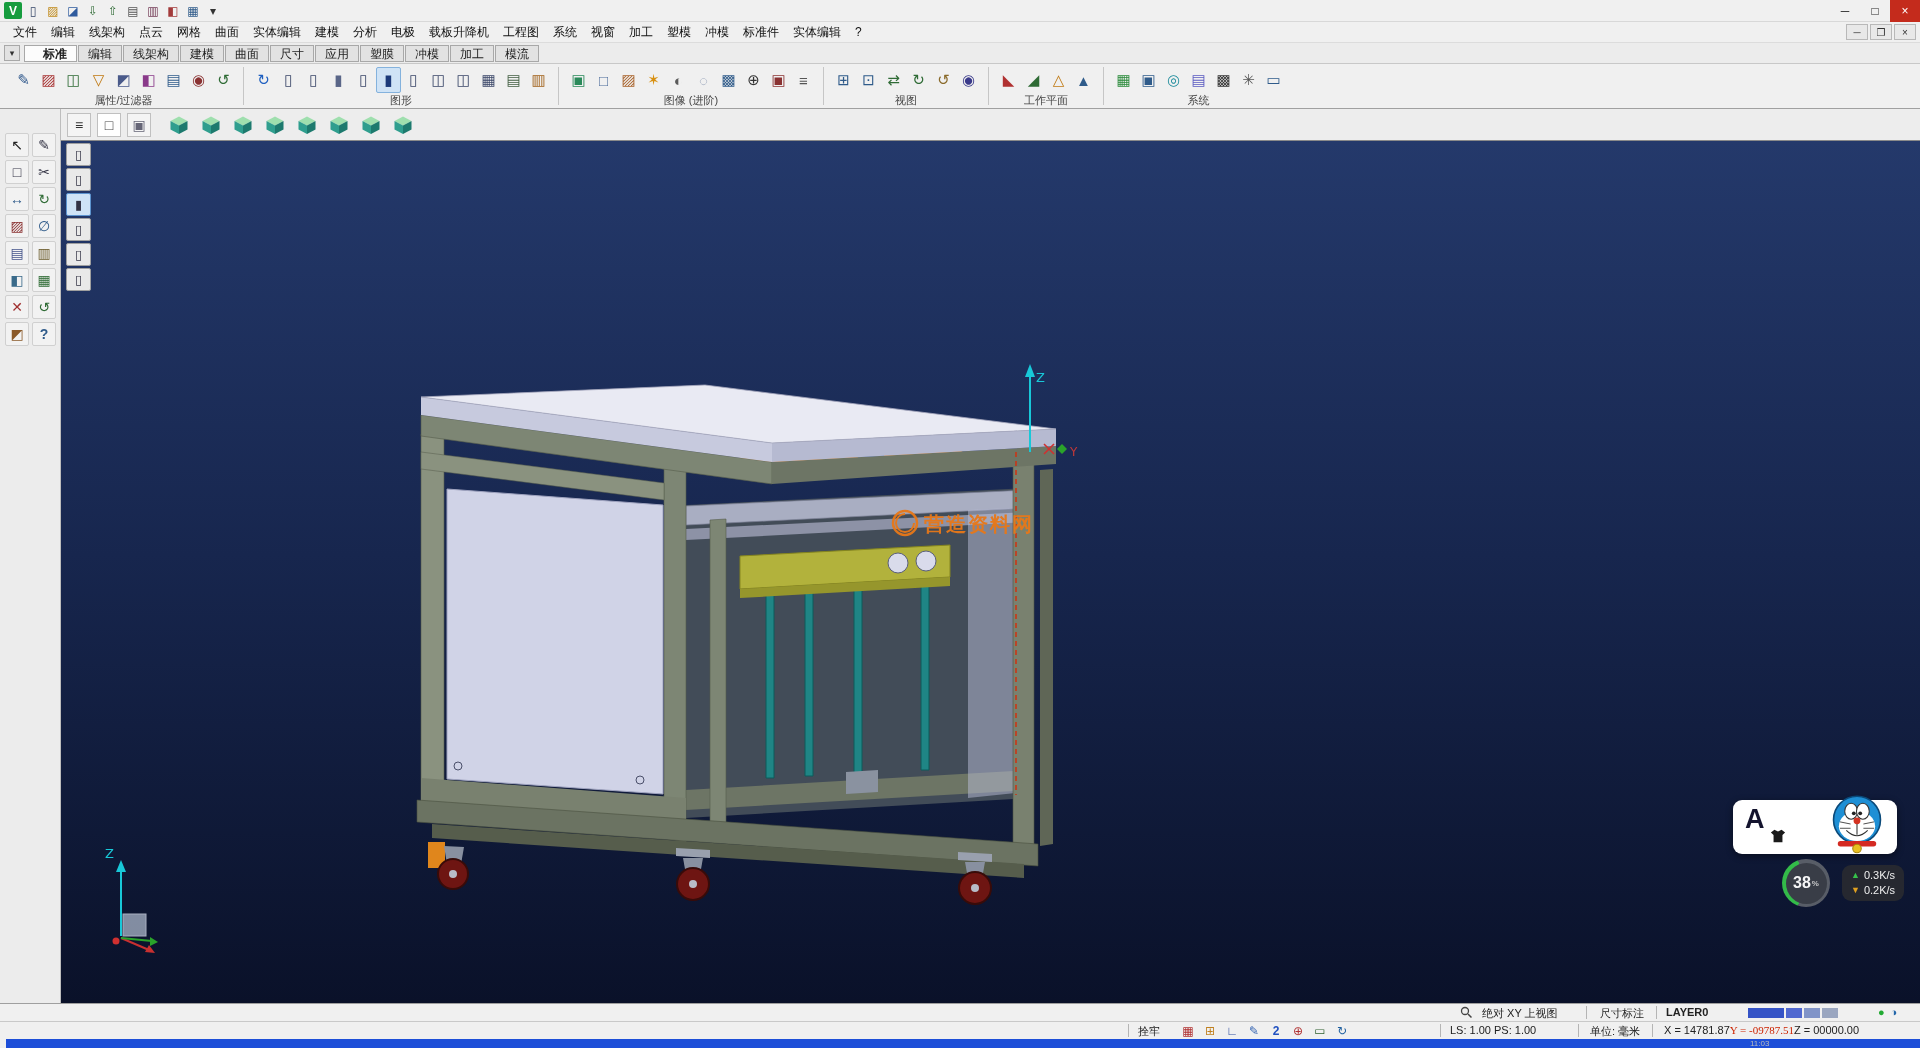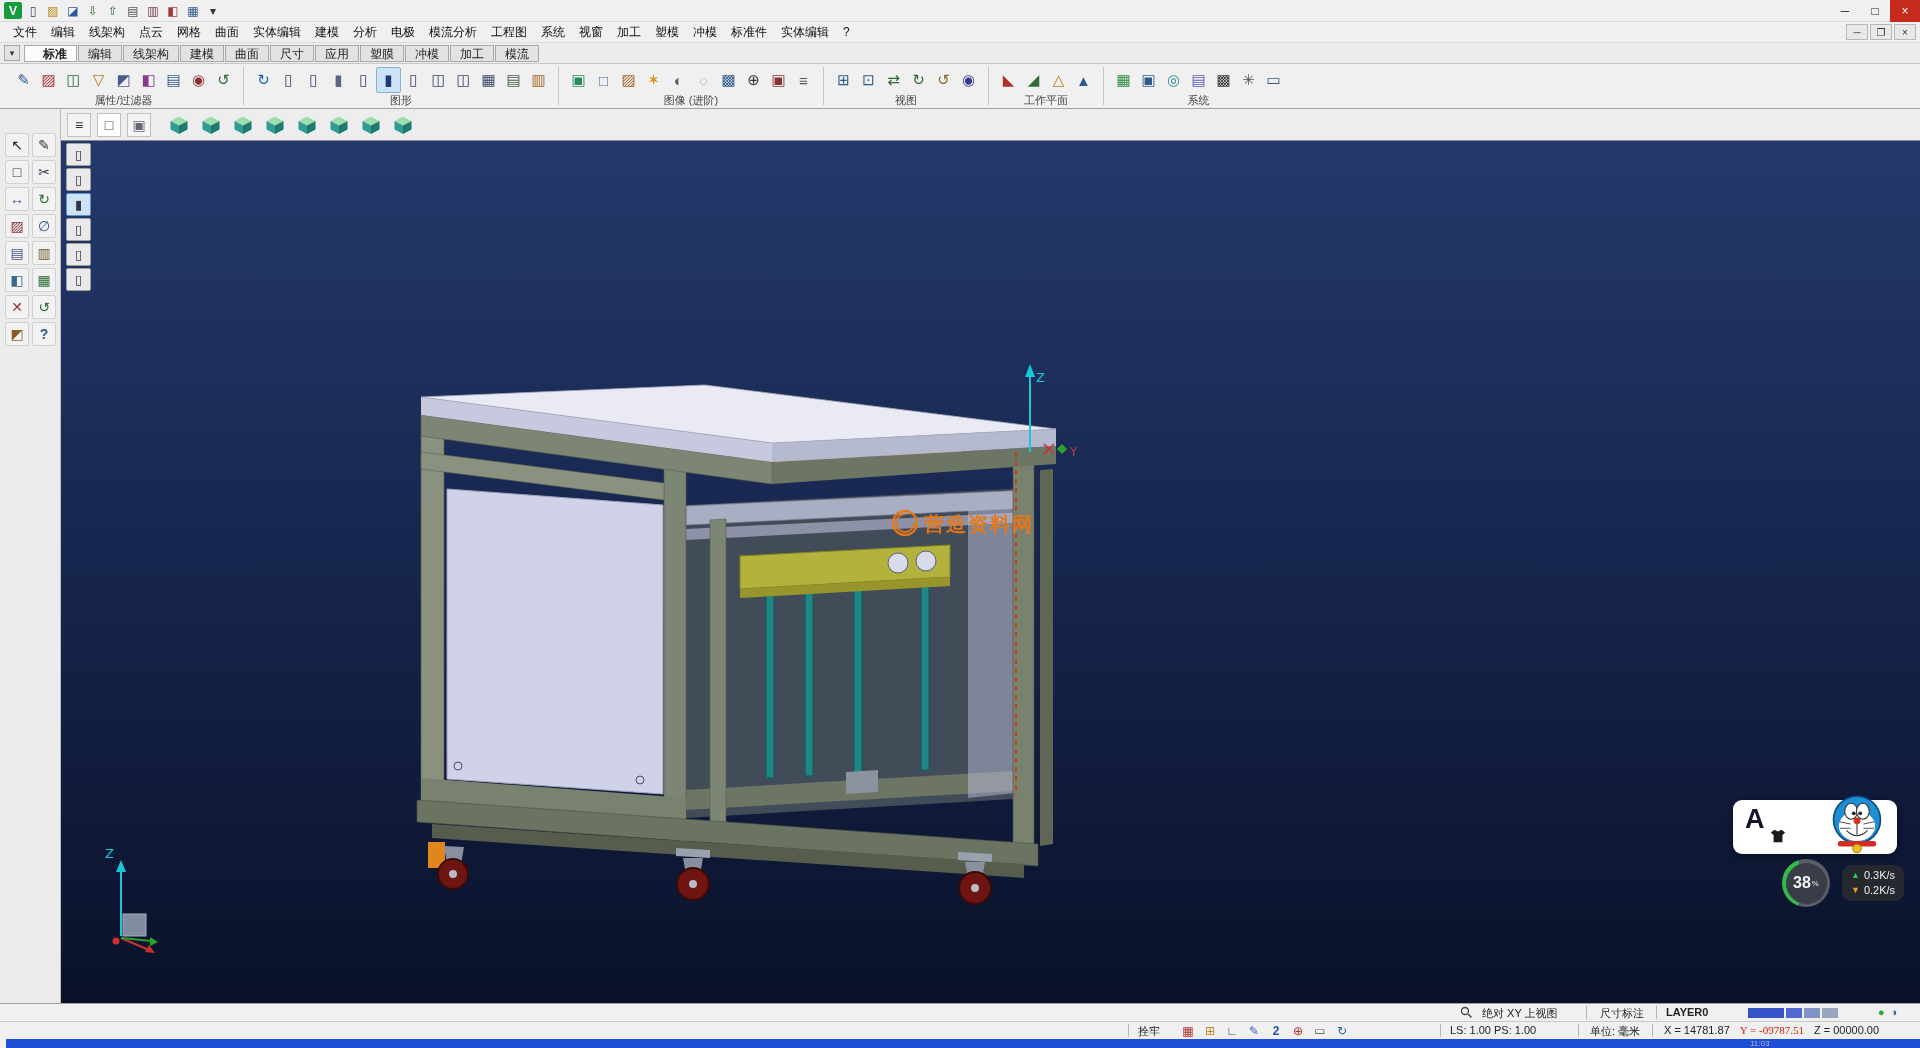--- a/index.html
+++ b/index.html
@@ -78,21 +78,21 @@
   .su-sep { width:1px; height:13px; background:#b5b5b5; top:2px; }
   .swatches { display:inline-flex; gap:2px; top:4px; }
   .sw { height:10px; display:inline-block; }
   .suicon { font-size:11px; }
 
   .status-lower { position:absolute; left:0; top:1021px; width:1920px; height:18px; background:#f0f0f0; border-top:1px solid #c9c9c9; font-size:11px; color:#222; }
   .status-lower > * { position:absolute; top:2px; }
   .sl-sep { width:1px; height:13px; background:#b5b5b5; }
   .slicons { display:inline-flex; gap:6px; }
   .slicon { width:16px; height:14px; display:flex; align-items:center; justify-content:center; font-size:12px; }
-  .coords { display:flex; gap:10px; white-space:nowrap; }
+  .coords { display:flex; white-space:nowrap; }
   .coord-y { color:#cc2200;font-family:Liberation Serif, serif; }
 
   .taskbar { position:absolute; left:6px; top:1039px; width:1920px; height:9px; background:#1d4ed8; }
   .tb-time { position:absolute; left:1744px; top:0; font-size:8px; line-height:9px; color:#bbb; }
 </style>
 </head>
 <body>
 
 <div class="titlebar">
   <div class="qat">
@@ -122,21 +122,21 @@
   <span class="mitem">文件</span>
       <span class="mitem">编辑</span>
       <span class="mitem">线架构</span>
       <span class="mitem">点云</span>
       <span class="mitem">网格</span>
       <span class="mitem">曲面</span>
       <span class="mitem">实体编辑</span>
       <span class="mitem">建模</span>
       <span class="mitem">分析</span>
       <span class="mitem">电极</span>
-      <span class="mitem">模流分析</span>
+      <span class="mitem">载板升降机</span>
       <span class="mitem">工程图</span>
       <span class="mitem">系统</span>
       <span class="mitem">视窗</span>
       <span class="mitem">加工</span>
       <span class="mitem">塑模</span>
       <span class="mitem">冲模</span>
       <span class="mitem">标准件</span>
       <span class="mitem">实体编辑</span>
       <span class="mitem">?</span>
     </div>

